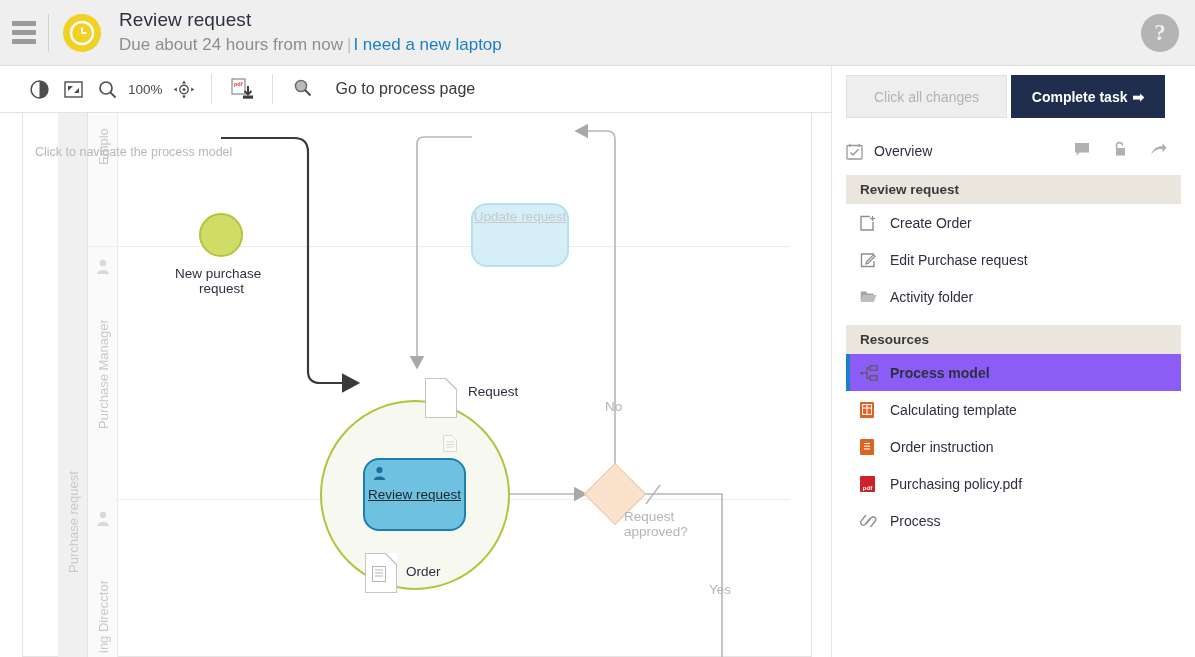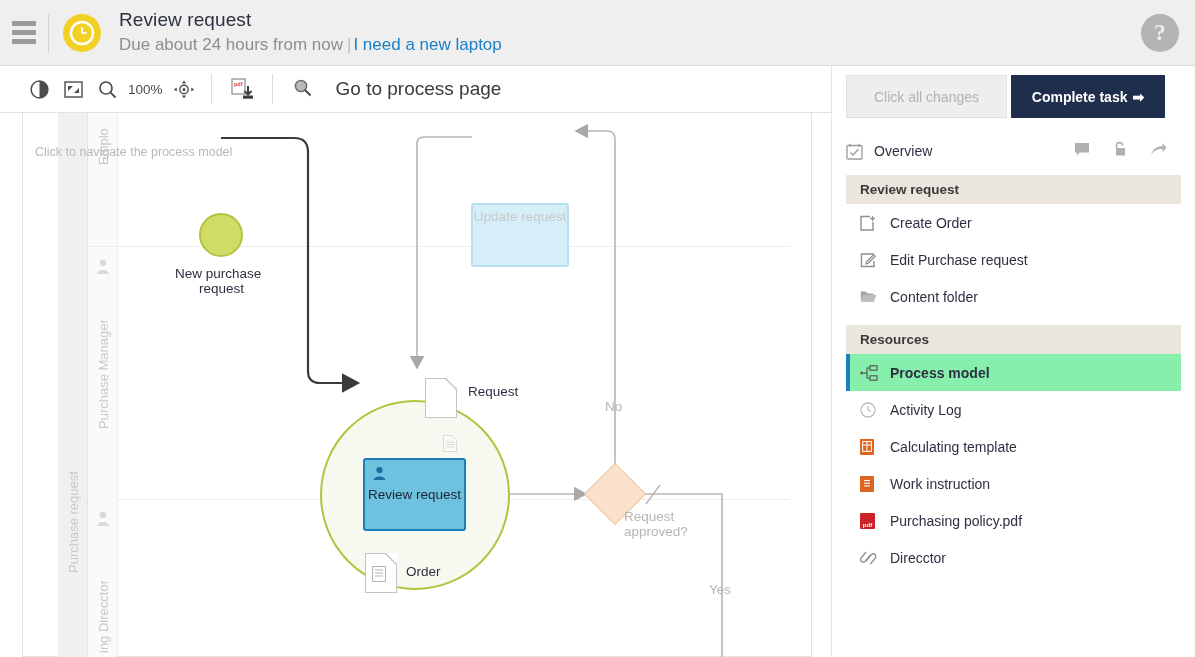--- a/index.html
+++ b/index.html
@@ -68,21 +68,21 @@
     border-bottom: 1px solid #e2e2e2;
     display: flex; align-items: center;
   }
   .tb-item {
     display: flex; align-items: center; justify-content: center;
     height: 47px; cursor: pointer; color: #5c5c5c;
   }
   .tb-ico { width: 34px; }
   .zoom-pct { font-size: 13.5px; color: #4a4a4a; padding: 0 4px; }
   .tb-divider { width: 1px; height: 30px; background: #dedede; margin: 0 8px; }
-  .tb-label { font-size: 19px; color: #3a3a3a; padding-left: 9px; }
+  .tb-label { font-size: 16px; color: #3a3a3a; padding-left: 9px; }
 
   
   .canvas {
     position: absolute; left: 0; top: 47px;
     width: 831px; height: 544px;
     overflow: hidden;
     background: #fff;
   }
   .canvas-inner { position: absolute; left: 0; top: 0; width: 831px; height: 544px; }
   .hint {
@@ -125,23 +125,23 @@
   
   .start-ev {
     position: absolute; width: 44px; height: 44px; border-radius: 50%;
     background: #cfdc66; border: 2px solid #b3c33e;
   }
   .hl-circle {
     position: absolute; width: 190px; height: 190px; border-radius: 50%;
     background: #f7f8f0; border: 2px solid #b3c33e;
   }
   .task {
-    position: absolute; border-radius: 3px;
-    display: flex; align-items: center; justify-content: center;
-    font-size: 13.5px; text-align: center;
+    position: absolute; border-radius: 16px;
+    display: flex; align-items: center; justify-content: center;
+    font-size: 13.5px; text-align: center; text-decoration: underline;
   }
   .task-active {
     background: #6ec2e0; border: 2px solid #1b7fb5; color: #1c2430;
   }
   .task-ghost {
     background: #d6eef8; border: 2px solid #b7dff0; color: #c8c8c8;
   }
   .task-user {
     position: absolute; left: 8px; top: 6px; width: 13px; height: 14px;
   }
@@ -207,21 +207,21 @@
   .rp-item {
     position: relative;
     height: 37px; display: flex; align-items: center;
     margin: 0 14px; padding-left: 14px;
     font-size: 14px; color: #2c3040; cursor: pointer;
   }
   .rp-item .ri-ico {
     width: 30px; display: flex; align-items: center; color: #9a9a9a; flex: none;
   }
   .rp-item.selected {
-    background: #86efac; font-weight: bold;
+    background: #8b5cf6; font-weight: bold;
   }
   .rp-item.selected::before {
     content: ""; position: absolute; left: 0; top: 0;
     width: 4px; height: 100%; background: #1b7fc4;
   }
   .sq-orange {
     width: 14px; height: 16px; background: #dd6520; border-radius: 1px;
     display: flex; align-items: center; justify-content: center;
   }
   .sq-red {
@@ -494,49 +494,40 @@
     <span>Edit Purchase request</span>
   </div>
 
   <div class="rp-item">
     <span class="ri-ico">
       <svg width="17" height="15" viewBox="0 0 17 15">
         <path d="M0.8 13 V2.5 H6 L7.6 4.5 H13.5 V6 H3.5 Z" fill="#a5a5a5"></path>
         <path d="M0.8 13 L3.5 6 H16.5 L13.8 13 Z" fill="#bdbdbd"></path>
       </svg>
     </span>
-    <span>Content folder</span>
+    <span>Activity folder</span>
   </div>
 
   <div class="rp-section" style="margin-top:10px;">Resources</div>
 
   <div class="rp-item selected">
     <span class="ri-ico">
       <svg width="18" height="16" viewBox="0 0 18 16">
         <circle cx="1.8" cy="8" r="1.6" fill="#5a5a5a"></circle>
         <line x1="3.4" y1="8" x2="7" y2="8" stroke="#5a5a5a" stroke-width="1.2"></line>
         <line x1="7" y1="2.5" x2="7" y2="13.5" stroke="#5a5a5a" stroke-width="1.2"></line>
         <rect x="10" y="0.8" width="7" height="4.4" fill="none" stroke="#5a5a5a" stroke-width="1.2"></rect>
         <rect x="10" y="10.8" width="7" height="4.4" fill="none" stroke="#5a5a5a" stroke-width="1.2"></rect>
         <line x1="7" y1="3" x2="10" y2="3" stroke="#5a5a5a" stroke-width="1.2"></line>
         <line x1="7" y1="13" x2="10" y2="13" stroke="#5a5a5a" stroke-width="1.2"></line>
       </svg>
     </span>
     <span>Process model</span>
   </div>
 
-  <div class="rp-item">
-    <span class="ri-ico">
-      <svg width="16" height="16" viewBox="0 0 16 16">
-        <circle cx="8" cy="8" r="7" fill="none" stroke="#bbbbbb" stroke-width="1.3"></circle>
-        <path d="M8 4 L8 8 L11 9.5" fill="none" stroke="#bbbbbb" stroke-width="1.2"></path>
-      </svg>
-    </span>
-    <span>Activity Log</span>
-  </div>
 
   <div class="rp-item">
     <span class="ri-ico">
       <span class="sq-orange">
         <svg width="10" height="11" viewBox="0 0 10 11">
           <rect x="0.6" y="0.6" width="8.8" height="9.8" fill="none" stroke="#fff" stroke-width="1"></rect>
           <line x1="0.6" y1="4" x2="9.4" y2="4" stroke="#fff" stroke-width="1"></line>
           <line x1="5" y1="0.6" x2="5" y2="10.4" stroke="#fff" stroke-width="1"></line>
         </svg>
       </span>
@@ -547,33 +538,33 @@
   <div class="rp-item">
     <span class="ri-ico">
       <span class="sq-orange">
         <svg width="10" height="11" viewBox="0 0 10 11">
           <line x1="2" y1="2.5" x2="8" y2="2.5" stroke="#fff" stroke-width="1.1"></line>
           <line x1="2" y1="5.2" x2="8" y2="5.2" stroke="#fff" stroke-width="1.1"></line>
           <line x1="2" y1="7.9" x2="8" y2="7.9" stroke="#fff" stroke-width="1.1"></line>
         </svg>
       </span>
     </span>
-    <span>Work instruction</span>
+    <span>Order instruction</span>
   </div>
 
   <div class="rp-item">
     <span class="ri-ico">
       <span class="sq-red">pdf</span>
     </span>
     <span>Purchasing policy.pdf</span>
   </div>
 
   <div class="rp-item">
     <span class="ri-ico">
       <svg width="17" height="16" viewBox="0 0 17 16">
         <path d="M6 11 L11.5 4.5 A2.6 2.6 0 0 1 15.3 8 L10.5 14" fill="none" stroke="#8f8f8f" stroke-width="1.3"></path>
         <path d="M10.5 5 L5 11.5 A2.6 2.6 0 0 1 1.2 8 L6 2" fill="none" stroke="#8f8f8f" stroke-width="1.3"></path>
       </svg>
     </span>
-    <span>Direcctor</span>
+    <span>Process</span>
   </div>
 
 </div>
 
 </body></html>

